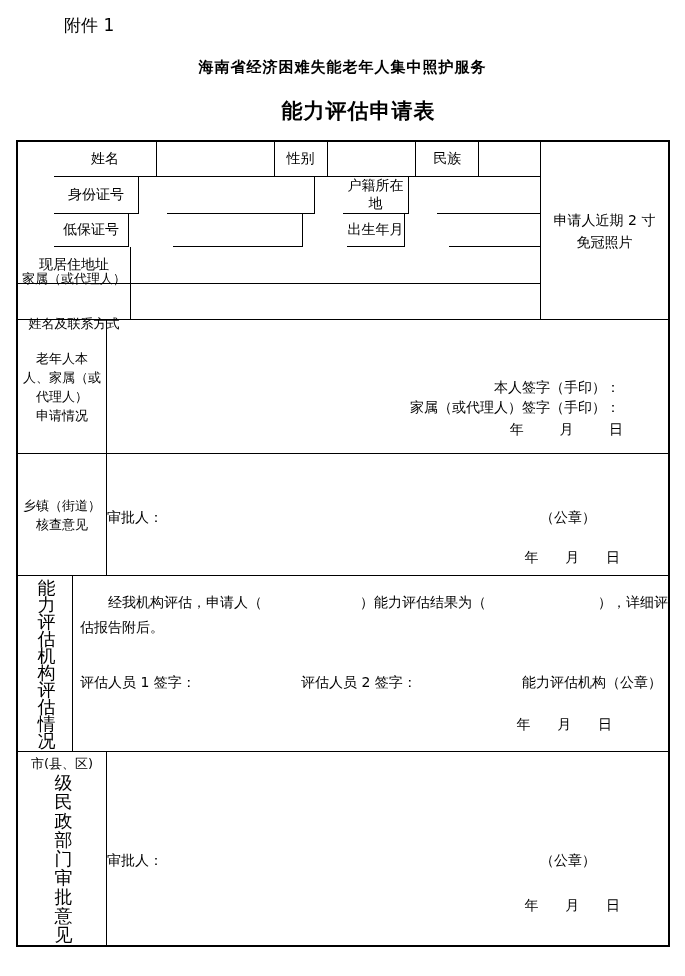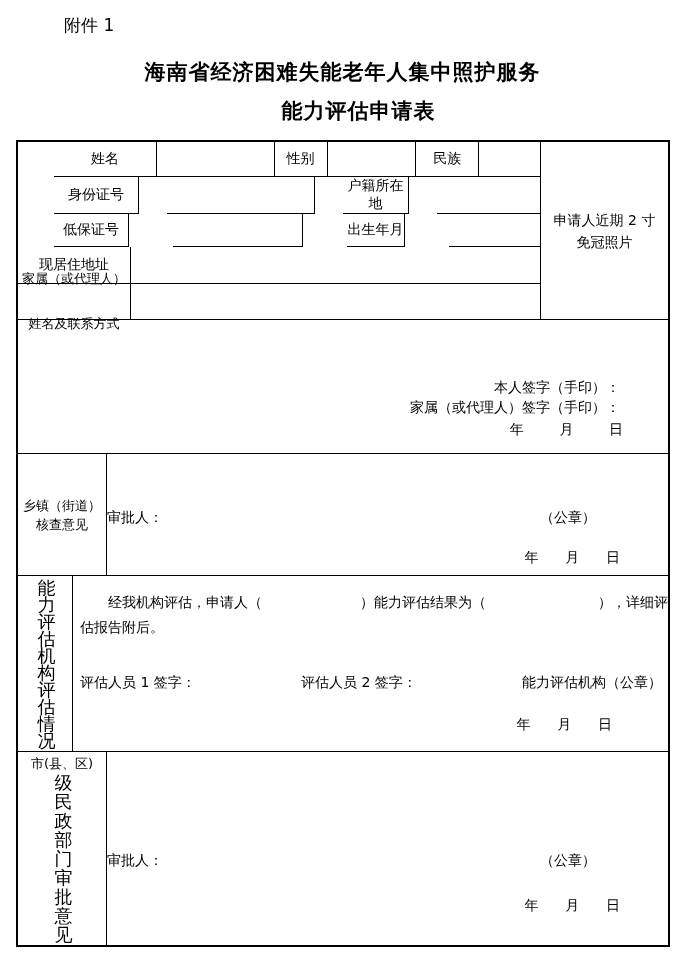--- a/index.html
+++ b/index.html
@@ -4,21 +4,21 @@
 <style>
   * { margin:0; padding:0; box-sizing:border-box; }
   html,body { background:#ffffff; }
   .page {
     position:relative; width:685px; height:976px; background:#ffffff;
     font-family:"DejaVu Sans", sans-serif; color:#000;
     font-size:14px; overflow:hidden;
   }
   .attachment { position:absolute; left:64px; top:14px; font-size:17px; }
   .title1 { position:absolute; top:58px; left:0; width:100%; text-align:center;
-            font-size:21px; font-weight:bold; letter-spacing:1px; }
+            font-size:15px; font-weight:bold; letter-spacing:1px; }
   .title2 { position:absolute; top:97px; left:16px; width:100%; text-align:center;
             font-size:21px; font-weight:bold; letter-spacing:1px; }
 
   .tbl { position:absolute; left:16px; top:140px; width:654px; height:807px;
          border:2px solid #000; display:flex; flex-direction:column; }
 
   
   .sec1 { display:flex; height:178px; }
   .sec1-left { width:523px; display:flex; flex-direction:column; }
   .row { display:flex; }
@@ -116,20 +116,26 @@
           <div class="cell val w410"></div>
         </div>
       </div>
       <div class="photo-cell">
         <span>申请人近期 2 寸</span>
         <span>免冠照片</span>
       </div>
     </div>
 
     <div class="sec h135">
+      <div class="sec-label">
+        <span>老年人本</span>
+        <span>人、家属（或</span>
+        <span>代理人）</span>
+        <span>申请情况</span>
+      </div>
       <div class="sec-content sec2-content">
         <div class="sign-line">本人签字（手印）：</div>
         <div class="sign-line">家属（或代理人）签字（手印）：</div>
         <div class="date-line">年        月        日</div>
       </div>
     </div>
 
     <div class="sec h123">
       <div class="sec-label">
         <span>乡镇（街道）</span>

